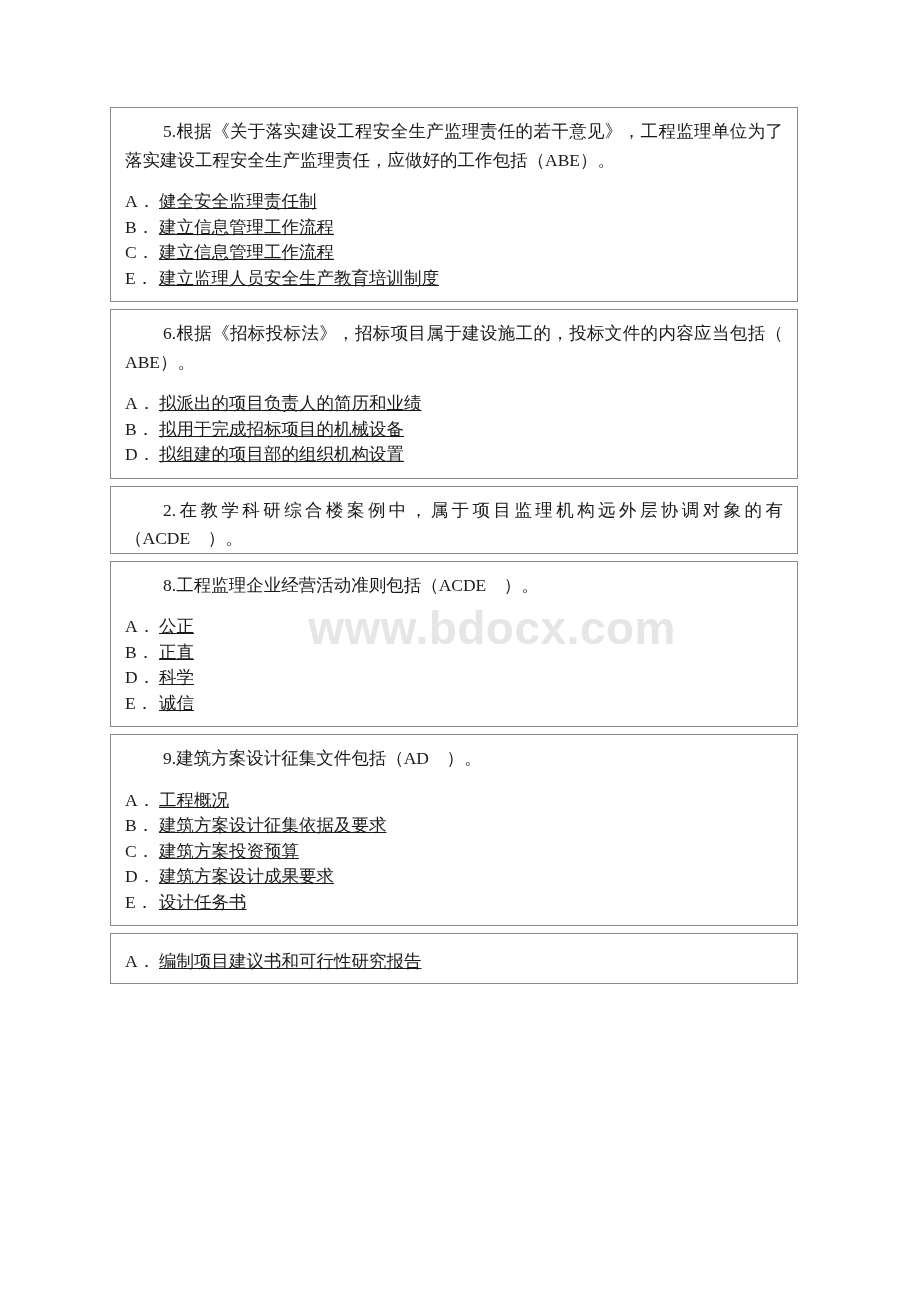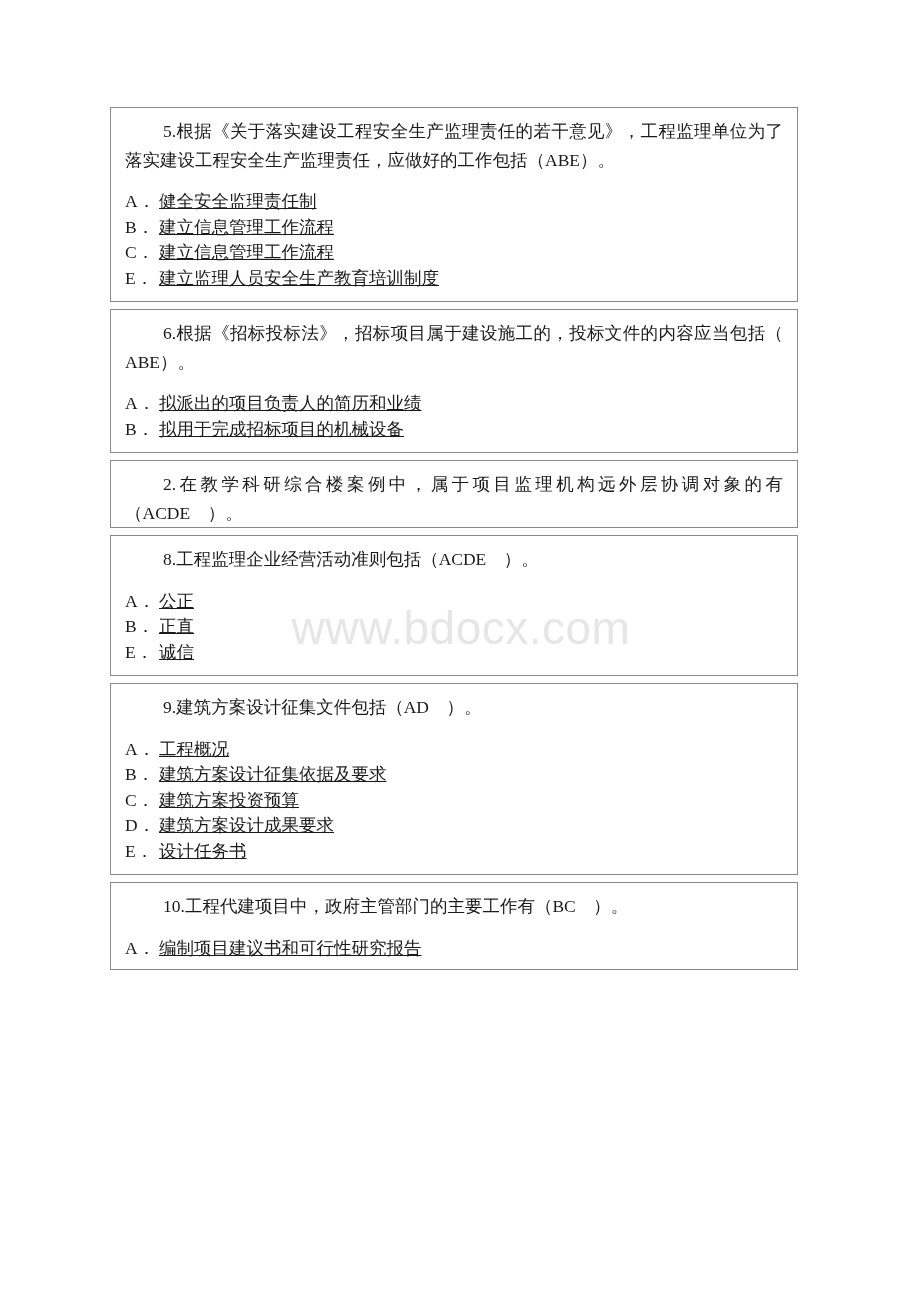--- a/index.html
+++ b/index.html
@@ -24,24 +24,24 @@
     height: 1302px;
     background: #ffffff;
   }
 
   
   #watermark {
     position: absolute;
     left: 246px;
     top: 601px;
     width: 430px;
-    text-align: center;
+    text-align: right;
     font-family: "Liberation Sans", "DejaVu Sans", sans-serif;
     font-size: 46px;
-    font-weight: 400;
+    font-weight: 700;
     letter-spacing: 0.5px;
     color: #e6e6e6;
     white-space: nowrap;
     z-index: 1;
     pointer-events: none;
     user-select: none;
   }
 
   #content {
     position: absolute;
@@ -127,35 +127,41 @@
 
     <div class="qblock">
       <div class="qstem">6.根据《招标投标法》，招标项目属于建设施工的，投标文件的内容应当包括（　ABE）。</div>
       <div class="opts">
         <div class="opt">
           <span class="lbl">A．</span><span class="txt">拟派出的项目负责人的简历和业绩</span>
         </div>
         <div class="opt">
           <span class="lbl">B．</span><span class="txt">拟用于完成招标项目的机械设备</span>
         </div>
+        <div class="opt">
+          <span class="lbl">D．</span><span class="txt">拟组建的项目部的组织机构设置</span>
+        </div>
       </div>
     </div>
 
     <div class="qblock">
       <div class="qstem">2.在教学科研综合楼案例中，属于项目监理机构远外层协调对象的有（ACDE　）。</div>
     </div>
 
     <div class="qblock">
       <div class="qstem">8.工程监理企业经营活动准则包括（ACDE　）。</div>
       <div class="opts">
         <div class="opt">
           <span class="lbl">A．</span><span class="txt">公正</span>
         </div>
         <div class="opt">
           <span class="lbl">B．</span><span class="txt">正直</span>
+        </div>
+        <div class="opt">
+          <span class="lbl">D．</span><span class="txt">科学</span>
         </div>
         <div class="opt">
           <span class="lbl">E．</span><span class="txt">诚信</span>
         </div>
       </div>
     </div>
 
     <div class="qblock">
       <div class="qstem">9.建筑方案设计征集文件包括（AD　）。</div>
       <div class="opts">
@@ -171,21 +177,20 @@
         <div class="opt">
           <span class="lbl">D．</span><span class="txt">建筑方案设计成果要求</span>
         </div>
         <div class="opt">
           <span class="lbl">E．</span><span class="txt">设计任务书</span>
         </div>
       </div>
     </div>
 
     <div class="qblock short">
-      <div class="qstem">10.工程代建项目中，政府主管部门的主要工作有（BC　）。</div>
       <div class="opts">
         <div class="opt">
           <span class="lbl">A．</span><span class="txt">编制项目建议书和可行性研究报告</span>
         </div>
       </div>
     </div>
 
   </div>
 </div>
 

